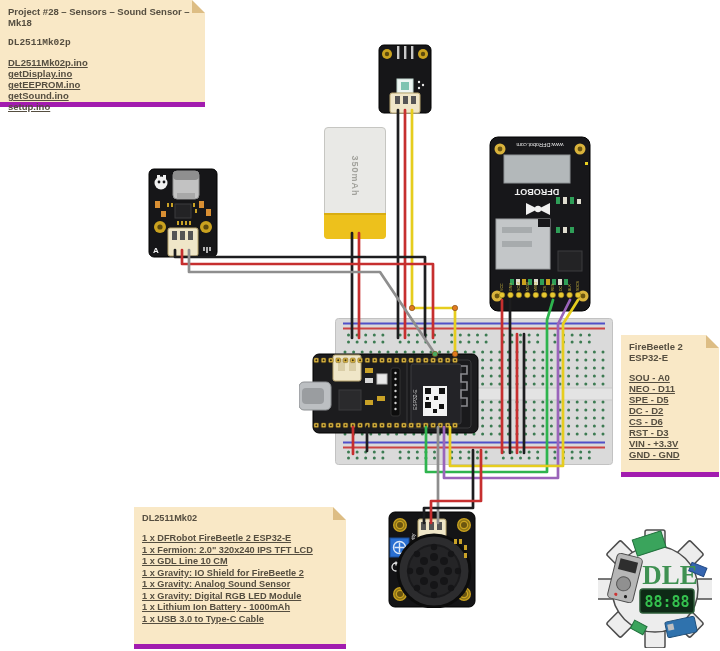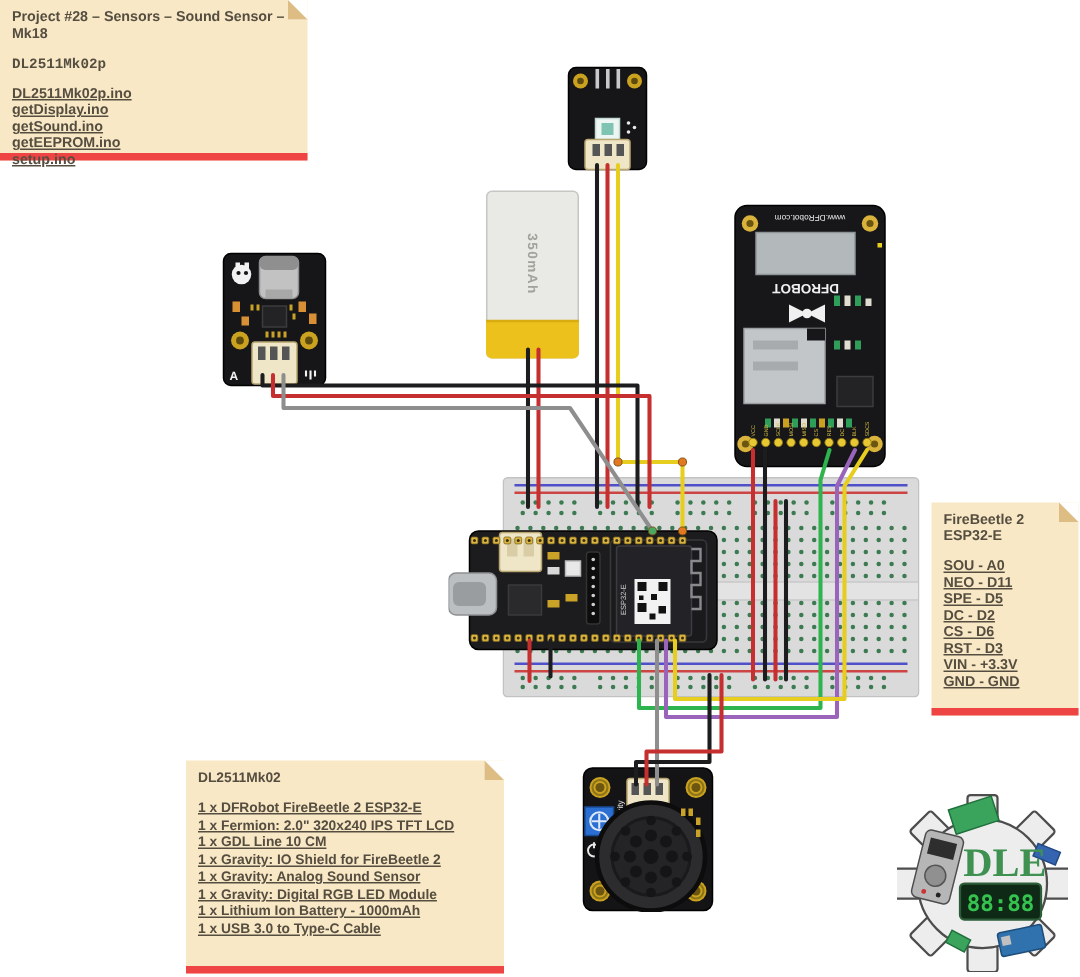--- a/index.html
+++ b/index.html
@@ -1,21 +1,21 @@
 <!DOCTYPE html>
 <html><head>
 <meta charset="utf-8">
 <style>
   html,body{margin:0;padding:0;background:#fff;}
   .stage{position:relative;width:720px;height:651px;background:#ffffff;overflow:hidden;
          font-family:"Liberation Sans",sans-serif;}
   .abs{position:absolute;}
   svg{display:block;}
   
-  .note{position:absolute;background:#f9e8c6;border-bottom:5px solid #ef4444;
+  .note{position:absolute;background:#f9e8c6;border-bottom:5px solid #a21caf;
         padding:6px 8px;font:700 9.5px "Liberation Sans",sans-serif;color:#554e40;
         box-sizing:border-box;}
   .fold{position:absolute;top:0;right:0;width:0;height:0;
         border-top:13px solid #ffffff;border-left:13px solid #ddbd84;}
   .n-title{margin-bottom:9px;line-height:11px;}
   .n-sub{margin-bottom:9px;line-height:11px;font-family:Liberation Mono, monospace;}
   .n-list div{line-height:11px;text-decoration:underline;}
   .note-parts{font-size:9.2px;}
   .note-parts .n-list div{line-height:11.5px;}
   
@@ -827,42 +827,42 @@
       <circle cx="435" cy="354" r="2.7" fill="#4aa85f" stroke="#7a4a10" stroke-width="0.6"></circle>
     </svg>
 
   <div class="note" style="left:0;top:0;width:205px;height:107px">
     <div class="fold"></div>
     <div class="n-title">Project #28 – Sensors – Sound Sensor – Mk18</div>
     <div class="n-sub">DL2511Mk02p</div>
     <div class="n-list">
         <div>DL2511Mk02p.ino</div>
         <div>getDisplay.ino</div>
+        <div>getEEPROM.ino</div>
         <div>getSound.ino</div>
-        <div>getEEPROM.ino</div>
         <div>setup.ino</div>
       </div>
   </div>
 
   <div class="note" style="left:621px;top:335px;width:98px;height:142px">
     <div class="fold"></div>
     <div class="n-title">FireBeetle 2 ESP32-E</div>
     <div class="n-list">
         <div>SOU - A0</div>
         <div>NEO - D11</div>
         <div>SPE - D5</div>
         <div>DC - D2</div>
         <div>CS - D6</div>
         <div>RST - D3</div>
         <div>VIN - +3.3V</div>
         <div>GND - GND</div>
       </div>
   </div>
 
-  <div class="note note-parts" style="left:124px;top:507px;width:212px;height:142px">
+  <div class="note note-parts" style="left:134px;top:507px;width:212px;height:142px">
     <div class="fold"></div>
     <div class="n-title">DL2511Mk02</div>
     <div class="n-list">
         <div>1 x DFRobot FireBeetle 2 ESP32-E</div>
         <div>1 x Fermion: 2.0" 320x240 IPS TFT LCD</div>
         <div>1 x GDL Line 10 CM</div>
         <div>1 x Gravity: IO Shield for FireBeetle 2</div>
         <div>1 x Gravity: Analog Sound Sensor</div>
         <div>1 x Gravity: Digital RGB LED Module</div>
         <div>1 x Lithium Ion Battery - 1000mAh</div>

